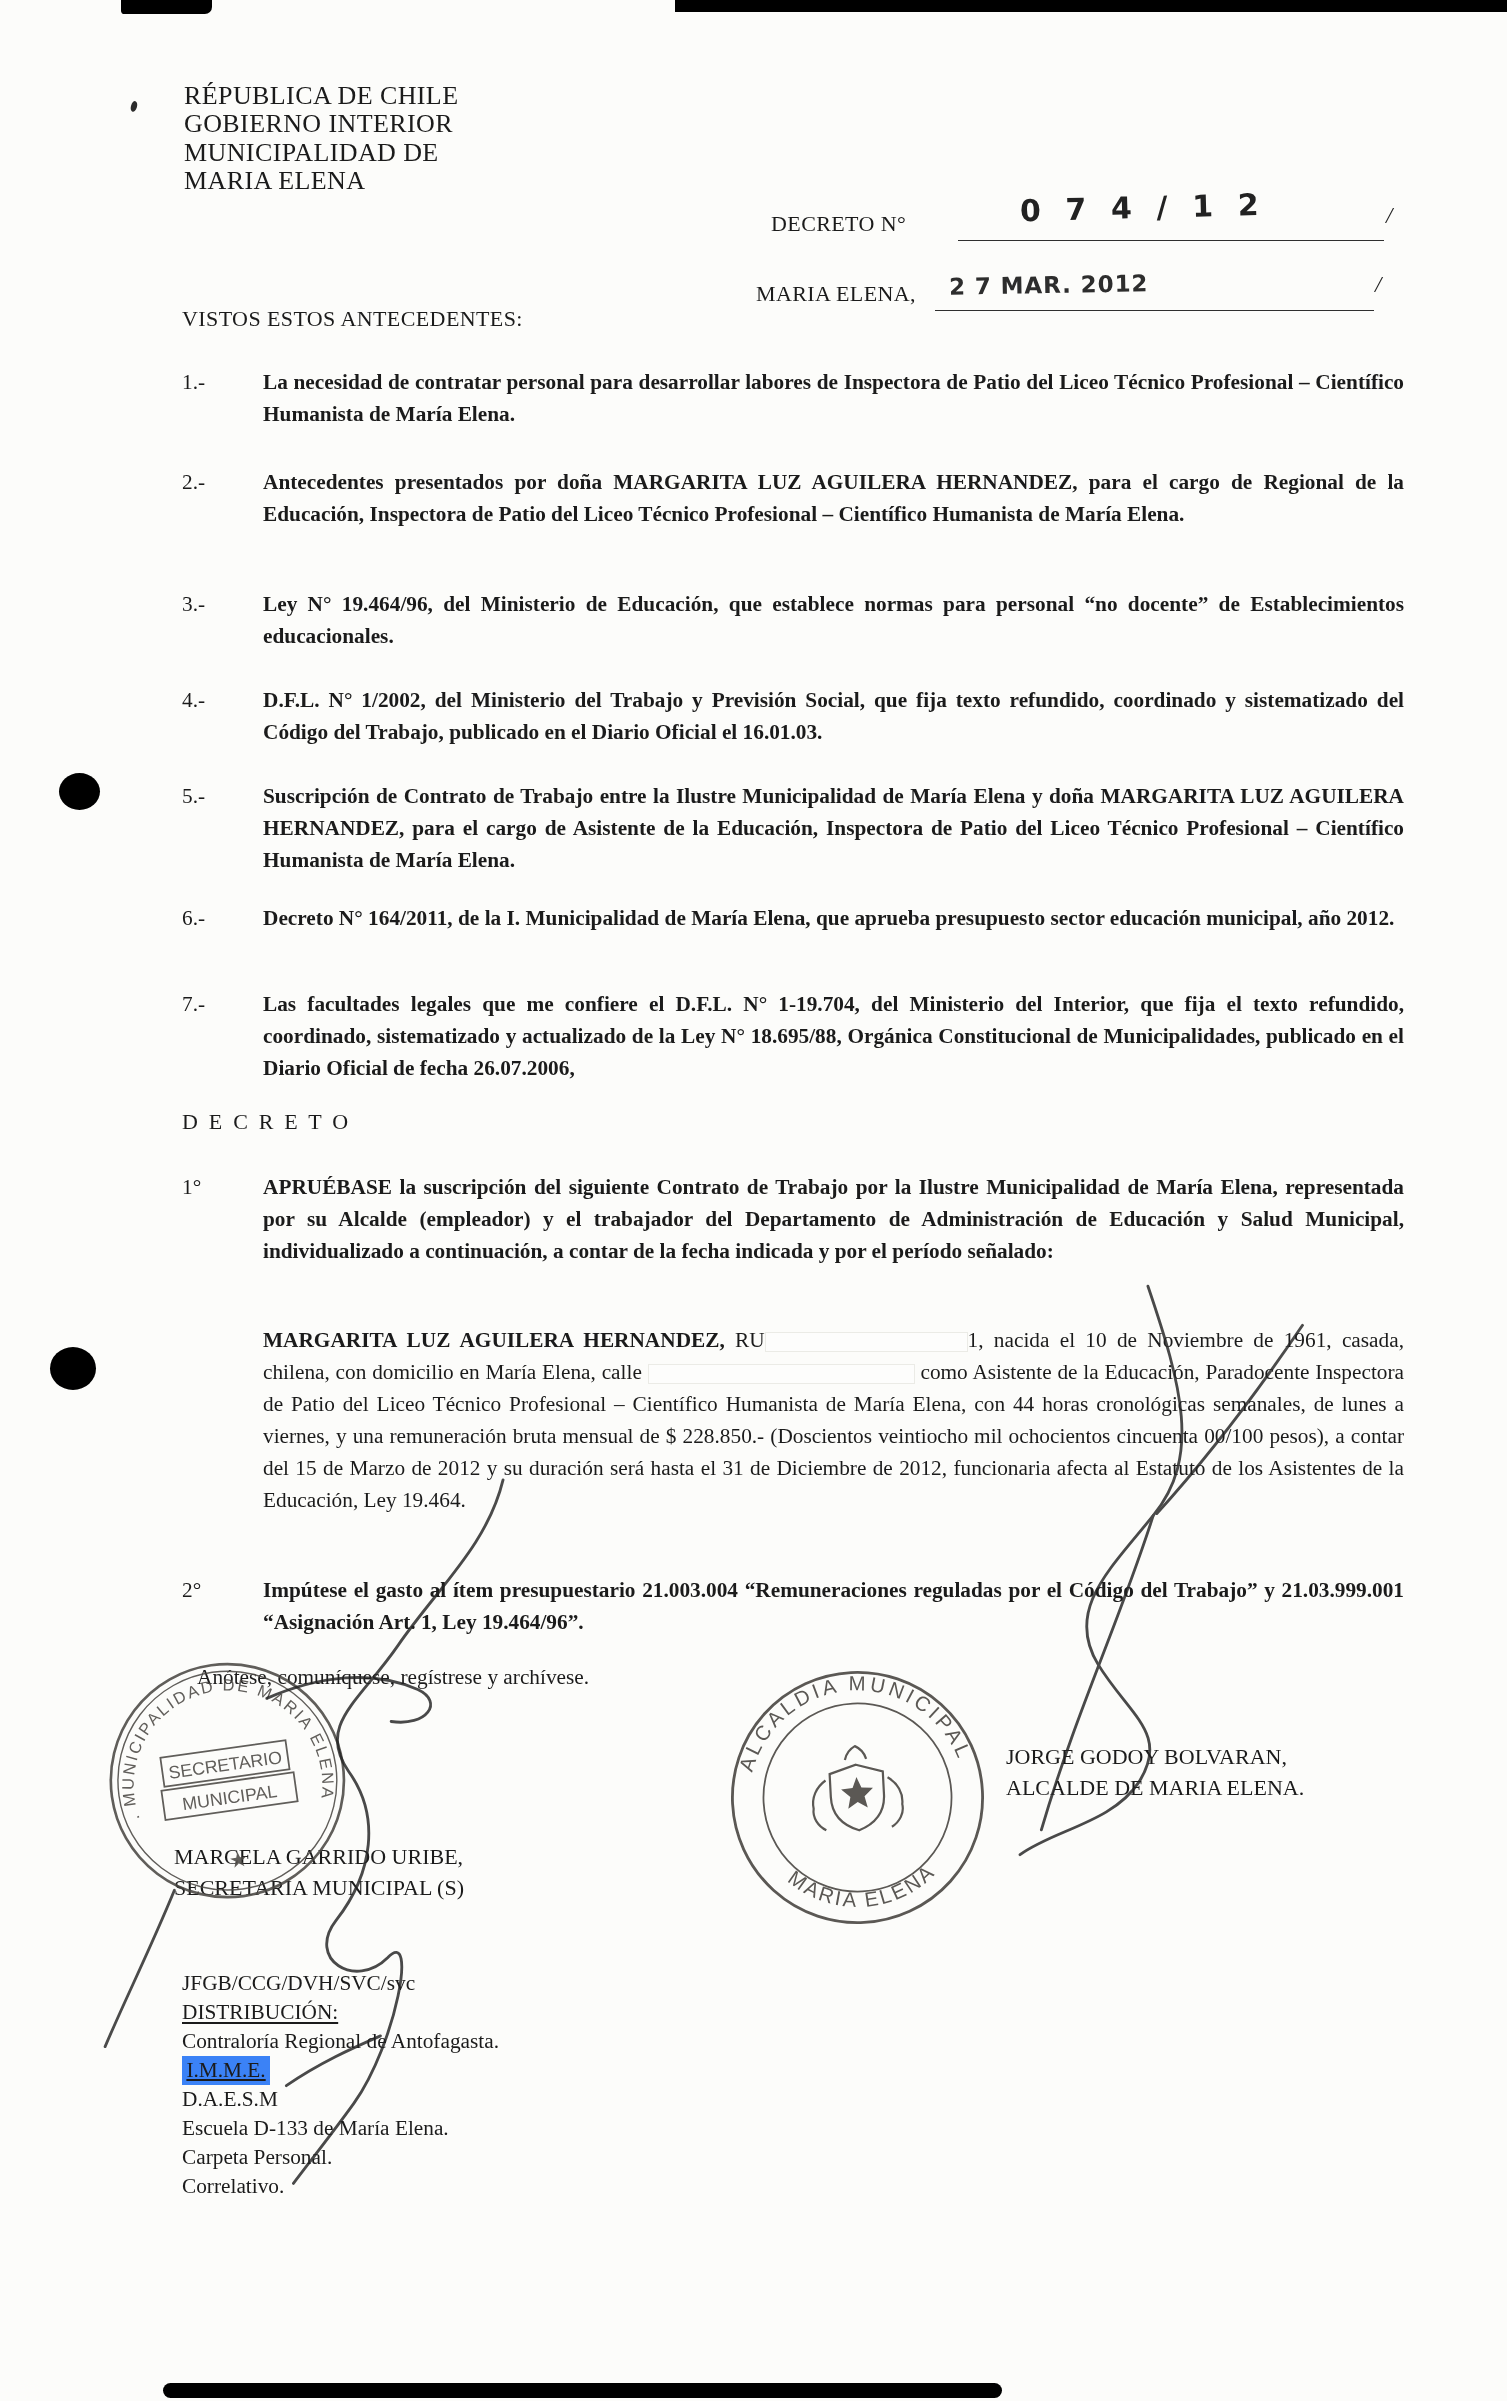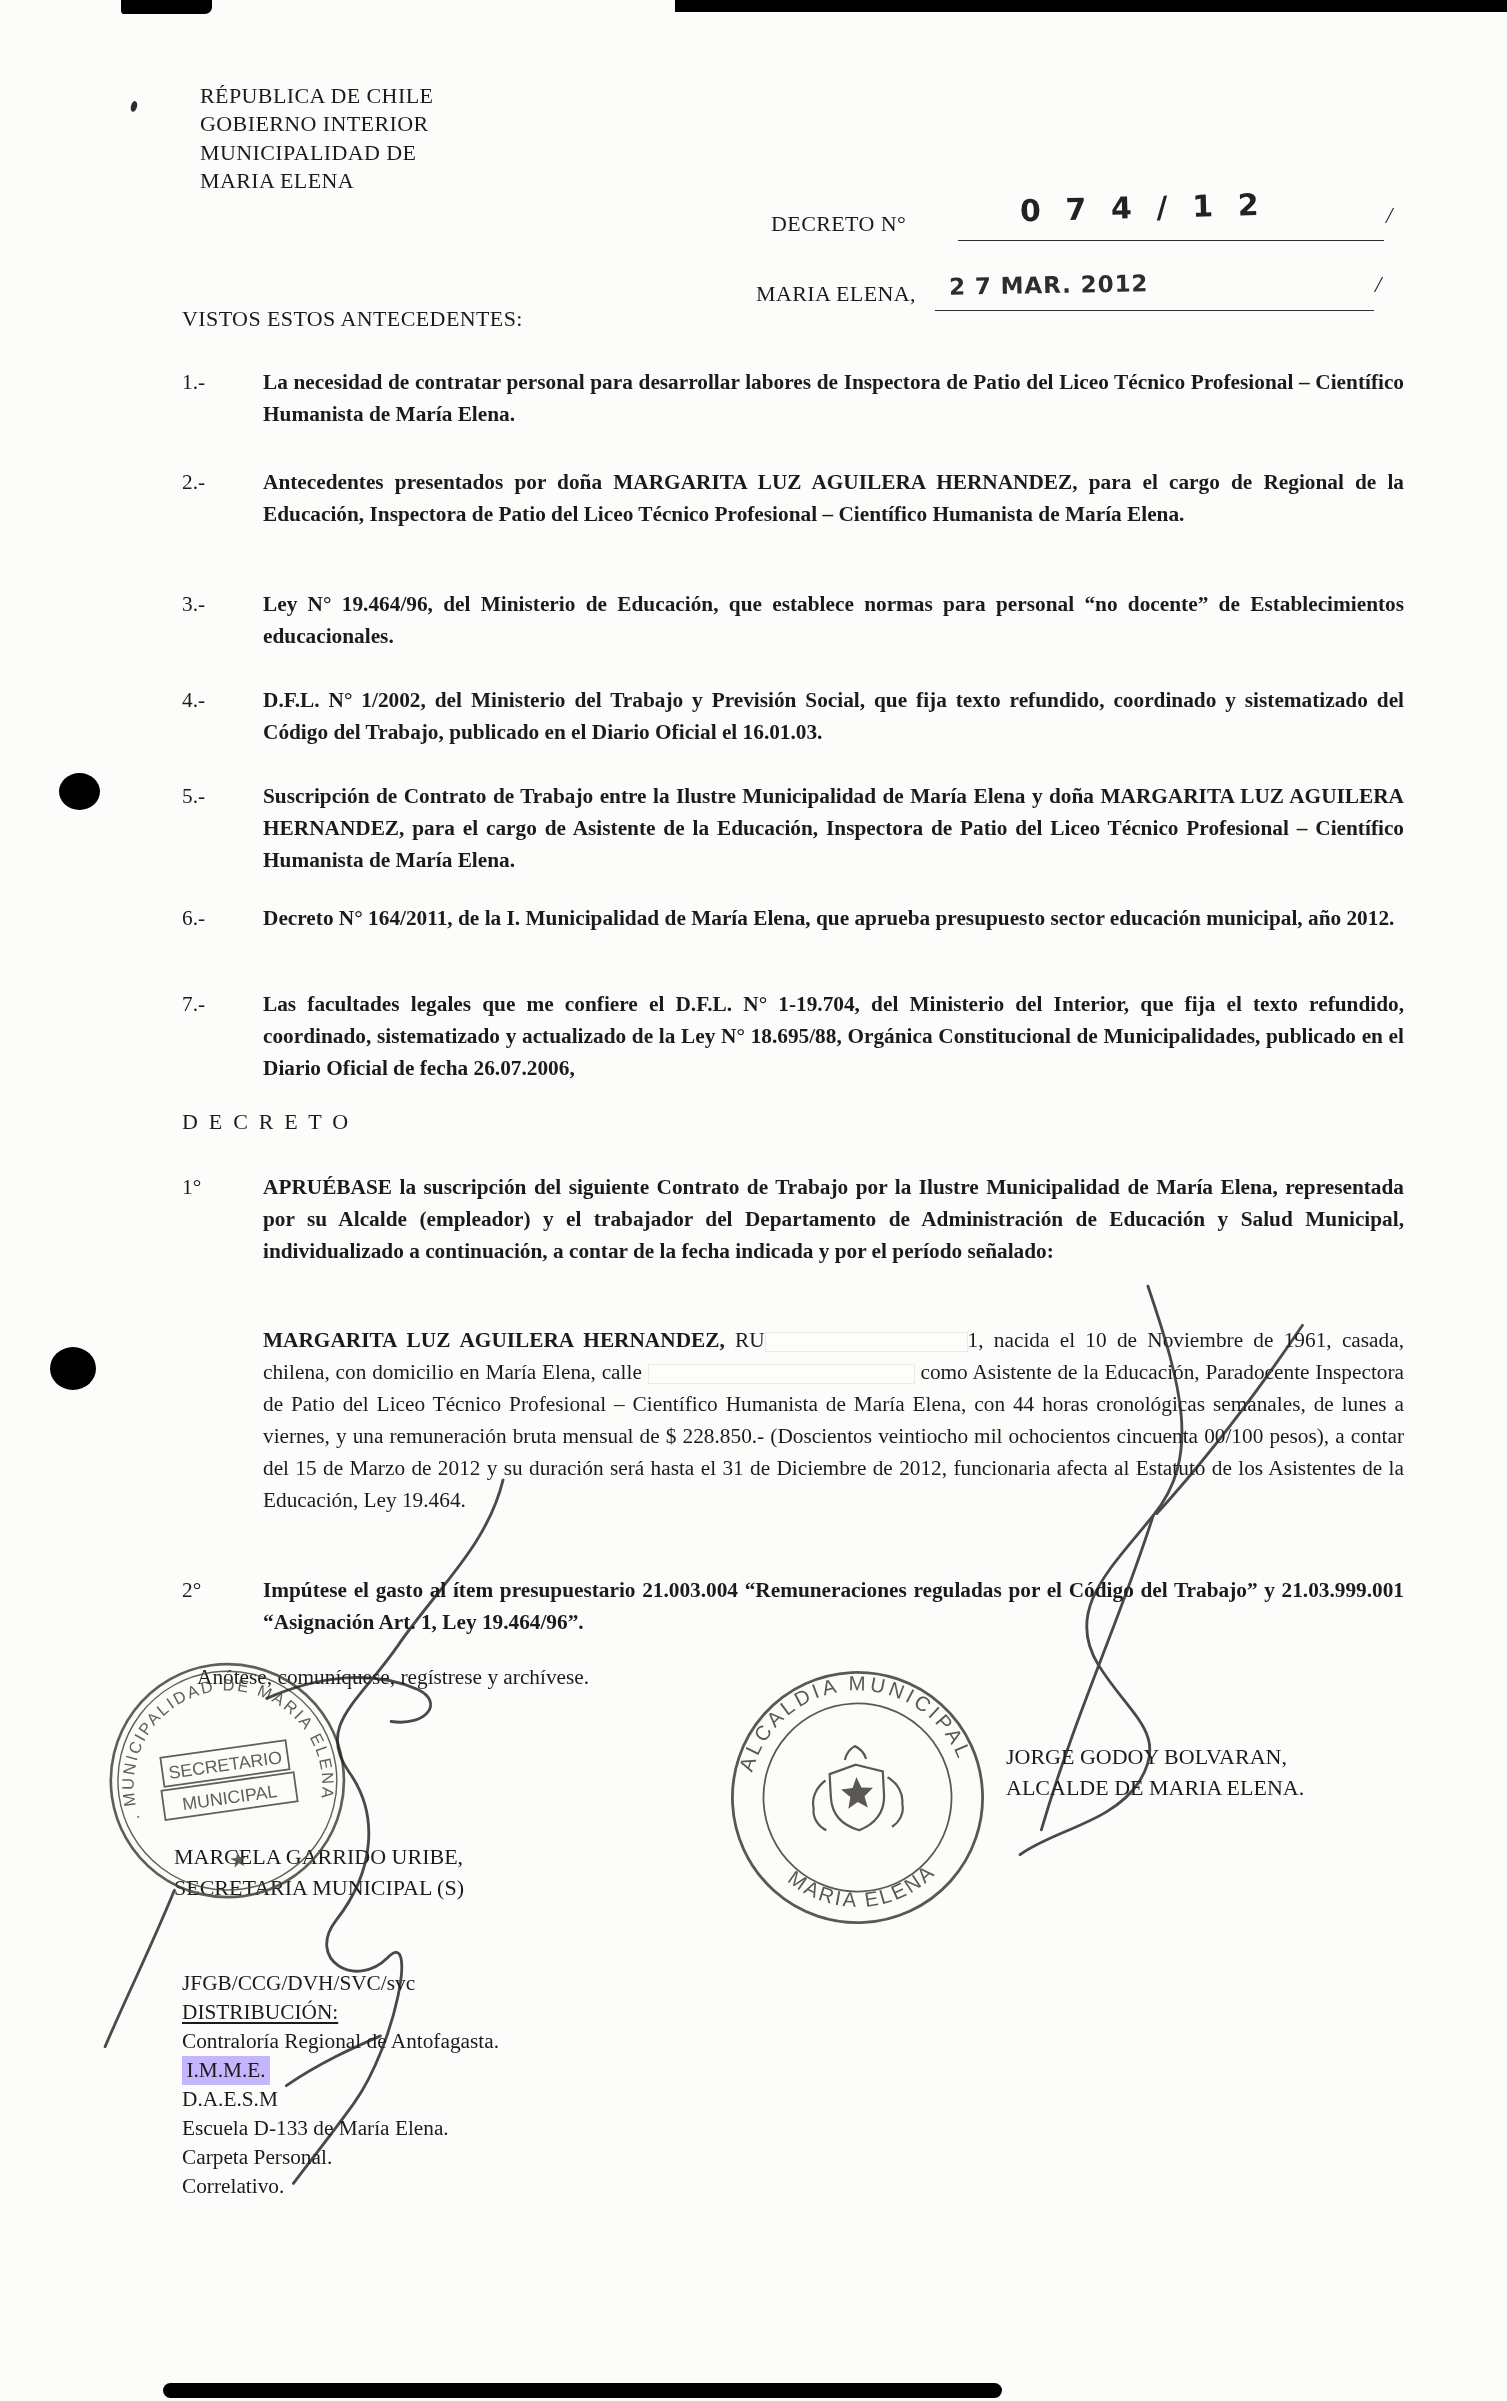--- a/index.html
+++ b/index.html
@@ -14,21 +14,21 @@
   
   .artifact { position: absolute; background: #000; z-index: 8; }
   .bar-tr { left: 675px; top: 0; width: 832px; height: 11.5px; }
   .bar-tl { left: 121px; top: 0; width: 91px; height: 14.2px; border-radius: 0 0 7.1px 3.6px; }
   .bar-bottom { left: 163px; top: 2383px; width: 839px; height: 15px; border-radius: 8px; }
   .dot-1 { left: 59px; top: 773px; width: 41px; height: 37px; border-radius: 50%; }
   .dot-2 { left: 50px; top: 1347px; width: 46px; height: 43px; border-radius: 50%; }
   .speck { left: 131px; top: 101px; width: 6.2px; height: 10.7px; border-radius: 50%;
            background: #2b2b2b; transform: rotate(15deg); }
 
-  .hdr { left: 200px; top: 82px; font-size: 22px; line-height: 28.4px; letter-spacing: 0.4px; }
+  .hdr { left: 184px; top: 82px; font-size: 26px; line-height: 28.4px; letter-spacing: 0.4px; }
 
   .lbl { font-size: 22px; letter-spacing: 0.4px; }
   .underline { position: absolute; border-bottom: 1.8px solid #2f2f2f; }
   .hand {
     font-family: "DejaVu Sans", sans-serif; font-weight: 700; font-size: 30px;
     letter-spacing: 7.1px; color: #222; display: inline-block; transform: rotate(-1.5deg);
   }
   .datestamp {
     font-family: "DejaVu Sans", sans-serif; font-weight: 700; font-size: 23px;
     letter-spacing: 0.9px; color: #2d2d2d; display: inline-block; transform: rotate(-1deg);
@@ -49,21 +49,21 @@
             background: #fdfdfc; border: 0.9px solid #ebebe6; }
 
   .closing { left: 197px; top: 1665px; font-size: 21.3px; }
 
   .sig { font-size: 22px; line-height: 31px; }
   .sig-right { left: 1006px; top: 1741px; }
   .sig-left  { left: 174px;  top: 1821px; margin-top: 20px; }
 
   .footer { left: 182px; top: 1969px; font-size: 21.3px; line-height: 29px; }
   .dist-title { text-decoration: underline; text-underline-offset: 2.7px; }
-  .hl { background: #c4b5fd; display: inline-block; padding: 0 4.4px; }
+  .hl { background: #3b82f6; display: inline-block; padding: 0 4.4px; text-decoration: underline; }
 
   .stamp-left  { left: 98px; top: 1649px; transform: rotate(-8deg); opacity: .87; z-index: 5; }
   .stamp-right { left: 720px; top: 1660px; transform: rotate(-3deg); opacity: .9;  z-index: 5; }
 
   .sig-overlay { left: 0; top: 0; z-index: 6; pointer-events: none; }
 </style>
 </head>
 <body>
 
 <div class="page">

